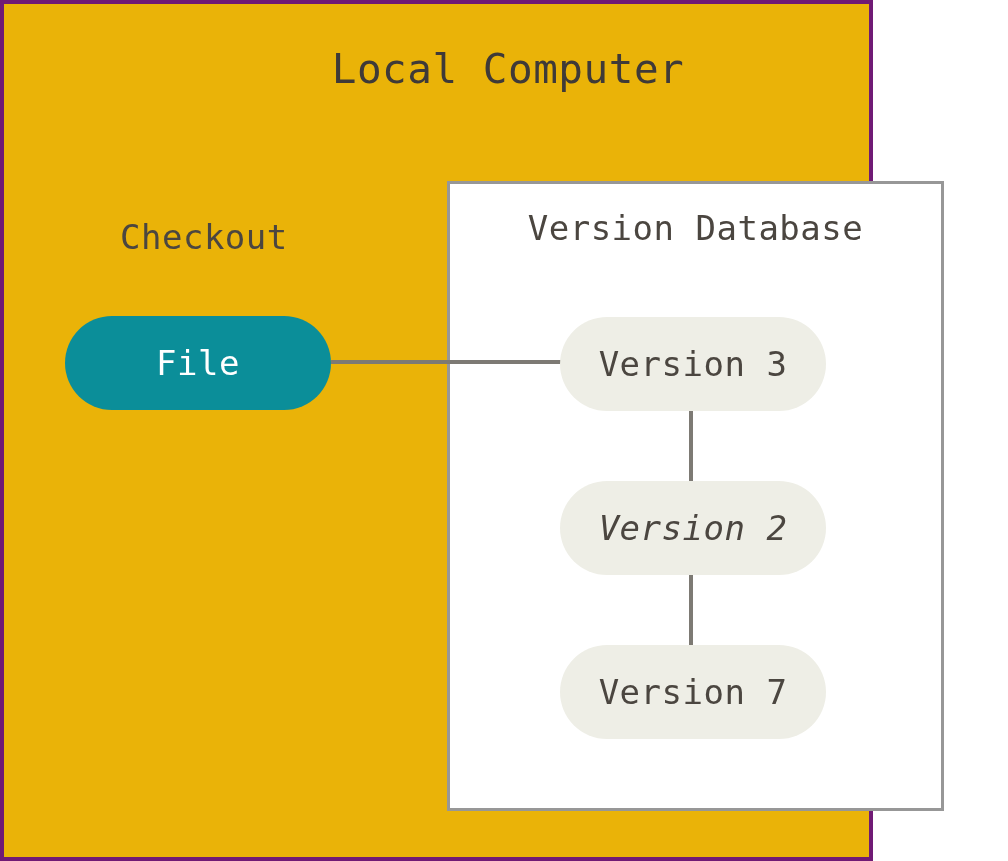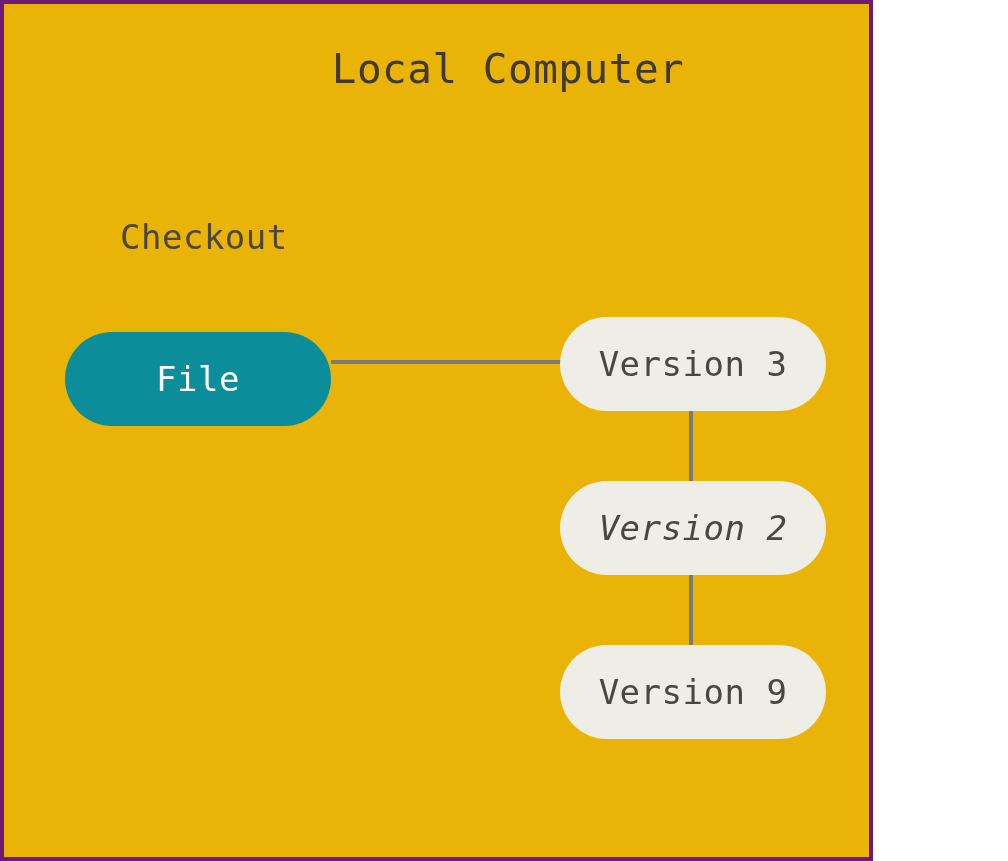--- a/index.html
+++ b/index.html
@@ -111,21 +111,21 @@
     align-items: center;
     justify-content: center;
     border-radius: 48px;
     font-size: 34px;
     letter-spacing: 0.5px;
     white-space: nowrap;
     z-index: 2;
   }
   .node-file {
     left: 61px;
-    top: 328px;
+    top: 312px;
     width: 266px;
     height: 94px;
     background: #0b8e99;
     color: #ffffff;
   }
   .node-version {
     left: 556px;
     width: 266px;
     height: 94px;
     background: #eeeee6;
@@ -143,30 +143,33 @@
   <div class="diagram-title">Local Computer</div>
 
   <div class="checkout-label">Checkout</div>
 
   <div class="connector connector-h-file-v3"></div>
 
   <div class="node node-file">
     <span>File</span>
   </div>
 
+  <div class="db-box">
+    <div class="db-title">Version Database</div>
+  </div>
 
   <div class="connector connector-v-v3-v2"></div>
 
   <div class="connector connector-v-v2-v1"></div>
 
   <div class="node node-version node-v3">
     <span>Version 3</span>
   </div>
 
   <div class="node node-version node-v2">
     <span>Version 2</span>
   </div>
 
   <div class="node node-version node-v1">
-    <span>Version 9</span>
+    <span>Version 7</span>
   </div>
 
 </div>
 
 </body></html>

